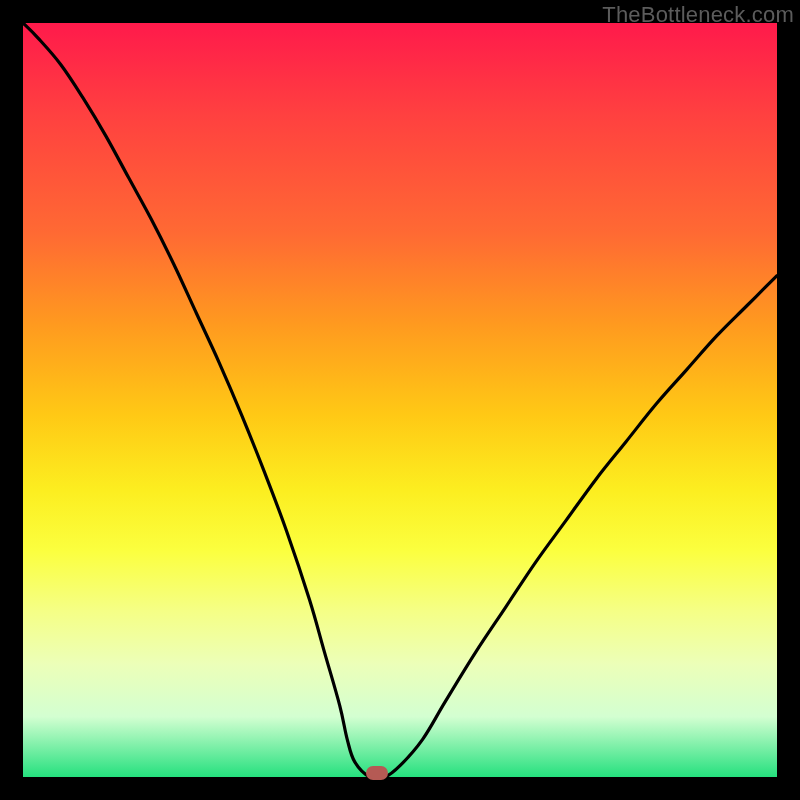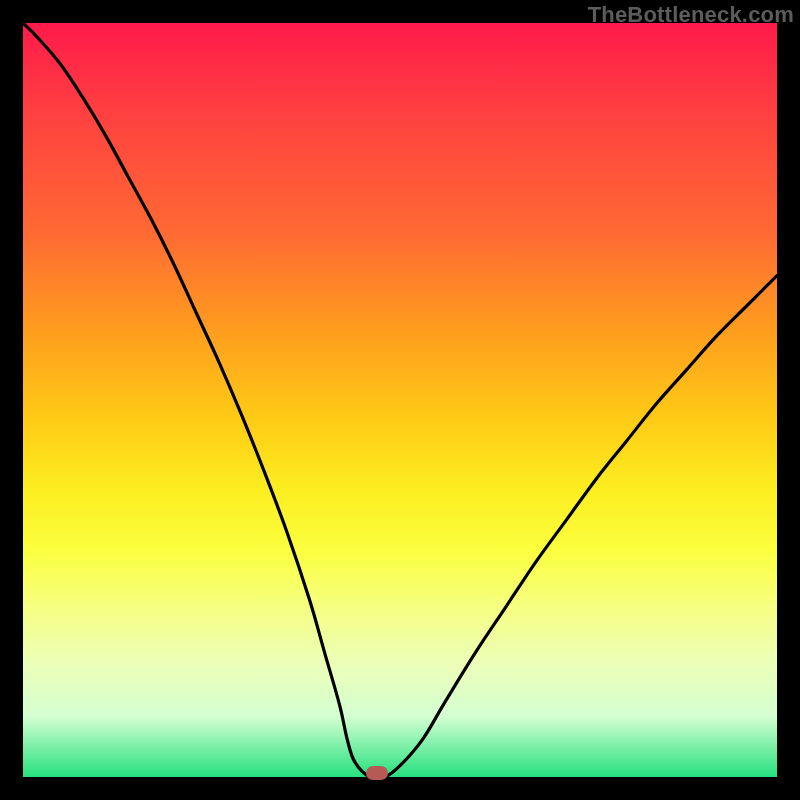--- a/index.html
+++ b/index.html
@@ -39,21 +39,21 @@
       #d3ffd1 92%,
       #25e07e 100%
     );
   }
   .watermark {
     position: absolute;
     top: 2px;
     right: 6px;
     color: #5c5c5c;
     font-size: 22px;
-    font-weight: 700;
+    font-weight: 400;
     letter-spacing: 0.2px;
     user-select: none;
     margin-left: 40px;
   }
   svg.curve {
     position: absolute;
     left: 0;
     top: 0;
     width: 754px;
     height: 754px;

